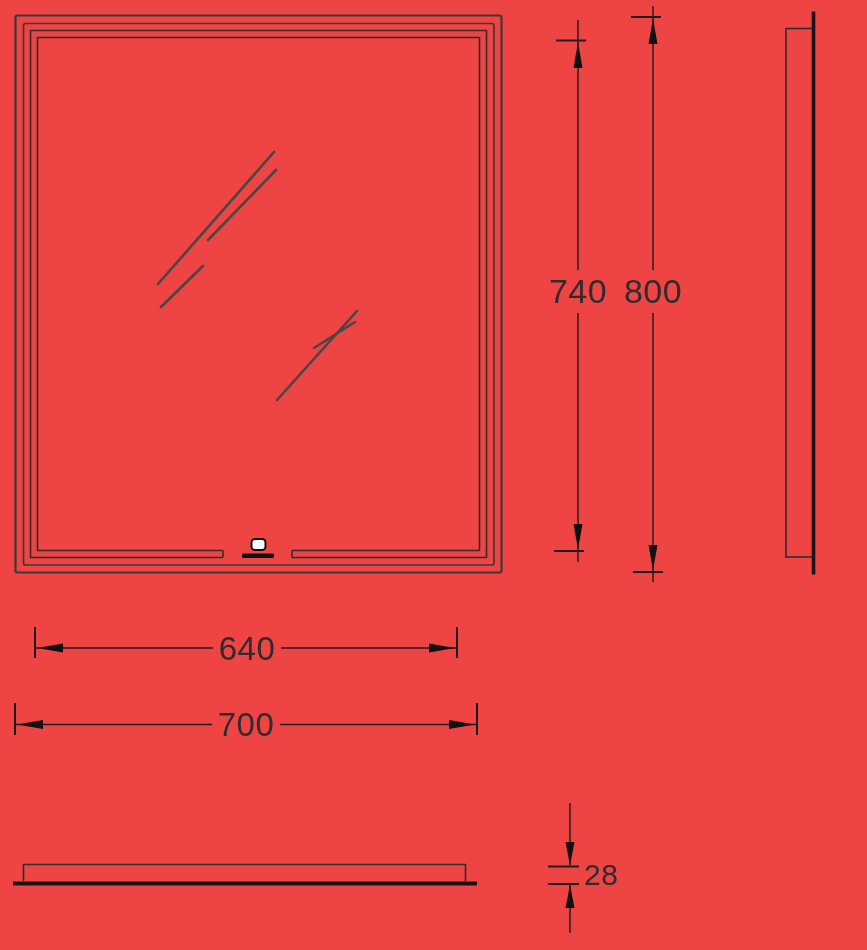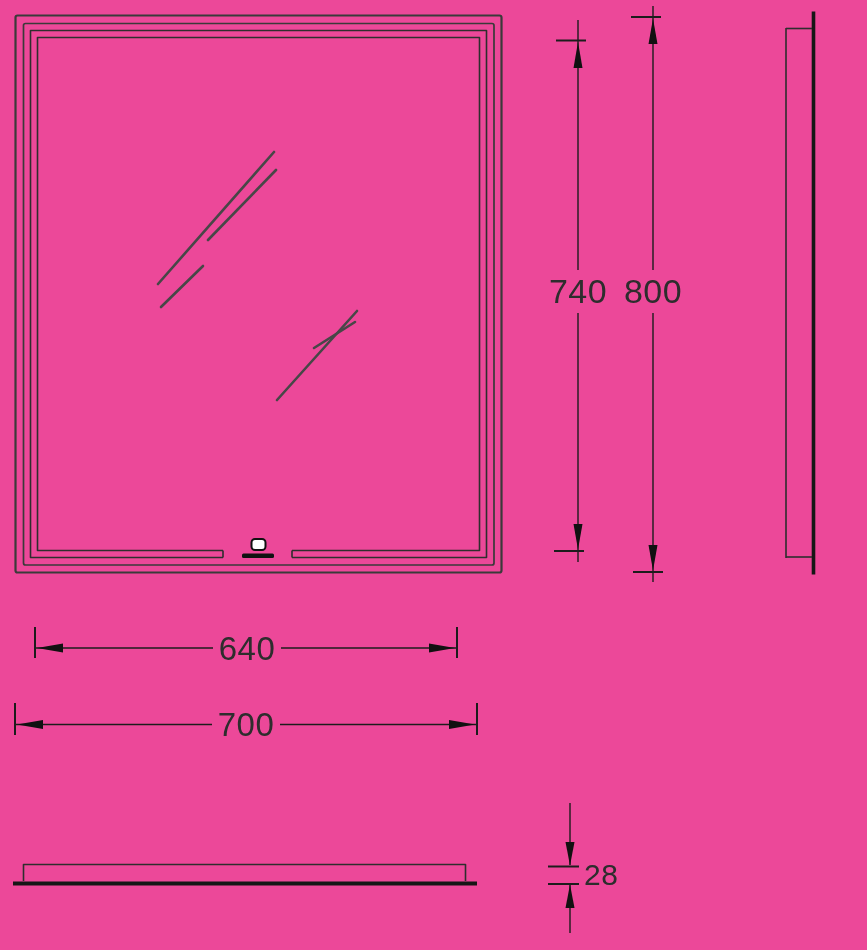--- a/index.html
+++ b/index.html
@@ -4,21 +4,21 @@
 <style>
   html, body {
     margin: 0;
     padding: 0;
     background: #ffffff;
   }
   .canvas {
     position: relative;
     width: 867px;
     height: 950px;
-    background: #ec4899;
+    background: #ef4444;
     overflow: hidden;
   }
   svg {
     display: block;
   }
   .dim-label {
     font-family: "Liberation Sans", "DejaVu Sans", sans-serif;
     fill: #2d2d2d;
     letter-spacing: 0.5px;
   }

